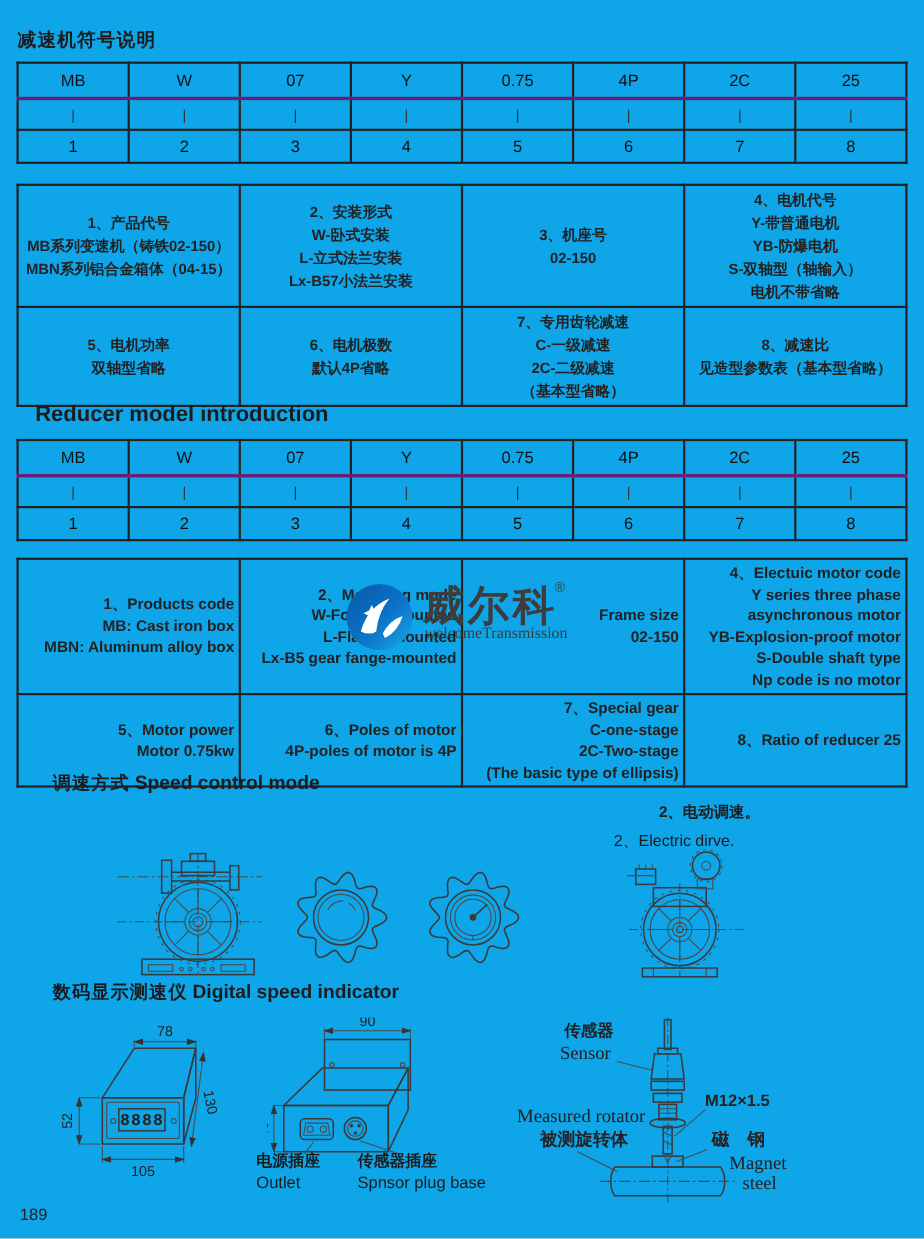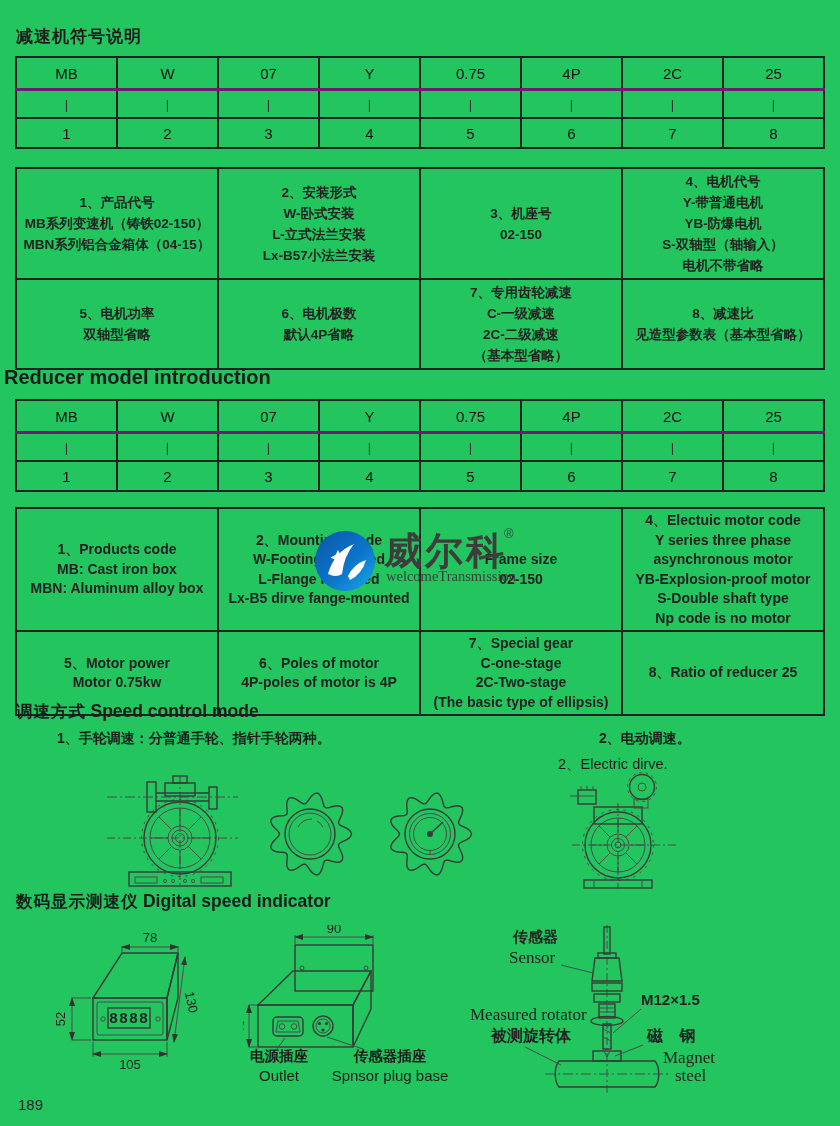--- a/index.html
+++ b/index.html
@@ -1,47 +1,47 @@
 <!DOCTYPE html>
 <html><head>
 <meta charset="utf-8">
 <style>
   html,body{margin:0;padding:0;background:#e8e8e8;}
-  #page{position:relative;width:840px;height:1126px;background:#22c55e;margin:0 auto;
+  #page{position:relative;width:840px;height:1126px;background:#0ea5e9;margin:0 auto;
         font-family:"Liberation Sans","DejaVu Sans",sans-serif;color:#1c1c1c;overflow:hidden;}
   .abs{position:absolute;}
   .h-cn{font-size:17px;font-weight:bold;letter-spacing:1px;}
   .h-big{font-size:20px;font-weight:bold;}
-  .h-mix-cn{font-size:16.5px;font-weight:bold;letter-spacing:1px;}
+  .h-mix-cn{font-size:16.5px;font-weight:bold;letter-spacing:1px;margin-left:32px;}
   .h-mix-en{font-size:17.5px;font-weight:bold;letter-spacing:0;margin-top:24px;}
   table{border-collapse:collapse;table-layout:fixed;}
   .codes-table{width:810px;}
   .codes-table td{border:2px solid #222;text-align:center;font-size:15px;color:#111;padding:0;}
   .row-codes td{height:30px;border-bottom:3px solid #701a75;}
   .row-pipes td{height:26px;font-size:13px;color:#333;}
   .row-nums td{height:28px;}
   .desc-table{width:810px;}
   .desc-table td{border:2px solid #222;text-align:center;vertical-align:middle;
                  font-weight:600;color:#222;padding:2px 4px;}
   .desc-cn td{font-size:13.5px;line-height:21px;}
-  .desc-en td{font-size:14px;line-height:19.5px;}
+  .desc-en td{font-size:14px;line-height:19.5px;text-align:right;}
   .cell-line{white-space:nowrap;}
   .sp-cn{font-size:14px;font-weight:600;}
   .sp-en{font-size:14.5px;font-weight:500;}
   .fig{position:absolute;}
   .fig svg{display:block;}
   .dwg{stroke:#3a3a3a;fill:none;stroke-width:1.4;}
   .dwg-thin{stroke:#4a4a4a;fill:none;stroke-width:1;}
   .dim-t{font-size:13px;fill:#222;font-family:"Liberation Sans","DejaVu Sans",sans-serif;}
   .lbl-cn{font-size:15px;font-weight:bold;fill:#222;}
   .lbl-serif{font-size:17px;fill:#222;font-family:"Liberation Serif","DejaVu Serif",serif;}
   .lbl-b{font-size:15px;font-weight:bold;fill:#222;}
   .seg{font-family:"Liberation Mono","DejaVu Sans Mono",monospace;font-weight:bold;
        font-size:15px;fill:#222;letter-spacing:1px;}
-  .under-label{position:absolute;text-align:center;line-height:20px;}
+  .under-label{position:absolute;text-align:left;line-height:20px;}
   .under-label .cn{font-size:14.5px;font-weight:bold;}
   .under-label .en{font-size:15px;}
   
   #watermark{position:absolute;left:298px;top:522px;width:280px;height:78px;z-index:6;}
   #wm-globe{position:absolute;left:16px;top:8px;}
   #wm-cn{position:absolute;left:86px;top:4px;font-size:38px;font-weight:bold;color:#3d3d3d;
          letter-spacing:3px;white-space:nowrap;}
   #wm-reg{position:absolute;left:206px;top:4px;font-size:13px;color:#3d3d3d;}
   #wm-en{position:absolute;left:88px;top:46px;font-size:14.5px;color:#3d3d3d;
          font-family:"Liberation Serif","DejaVu Serif",serif;white-space:nowrap;}
@@ -131,21 +131,21 @@
         <div class="cell-line">（基本型省略）</div>
       </td>
       <td>
         <div class="cell-line">8、减速比</div>
         <div class="cell-line">见造型参数表（基本型省略）</div>
       </td>
     </tr>
   </tbody>
     </table>
 
-  <div class="abs h-big" style="left:4px;top:366px;">Reducer model introduction</div>
+  <div class="abs h-big" style="left:32px;top:366px;">Reducer model introduction</div>
 
   <table class="codes-table abs" style="left:15px;top:399px;">
     <tbody>
         <tr class="row-codes">
       <td>MB</td>
       <td>W</td>
       <td>07</td>
       <td>Y</td>
       <td>0.75</td>
       <td>4P</td>
@@ -180,21 +180,21 @@
         <tr style="height:102px;">
       <td>
         <div class="cell-line">1、Products code</div>
         <div class="cell-line">MB: Cast iron box</div>
         <div class="cell-line">MBN: Aluminum alloy box</div>
       </td>
       <td>
         <div class="cell-line">2、Mounting mode</div>
         <div class="cell-line">W-Footing mounted</div>
         <div class="cell-line">L-Flange mounted</div>
-        <div class="cell-line">Lx-B5 dirve fange-mounted</div>
+        <div class="cell-line">Lx-B5 gear fange-mounted</div>
       </td>
       <td>
         <div class="cell-line">Frame size</div>
         <div class="cell-line">02-150</div>
       </td>
       <td>
         <div class="cell-line">4、Electuic motor code</div>
         <div class="cell-line">Y series three phase</div>
         <div class="cell-line">asynchronous motor</div>
         <div class="cell-line">YB-Explosion-proof motor</div>
@@ -240,21 +240,20 @@
     </svg>
     <span id="wm-cn">威尔科</span>
     <span id="wm-reg">®</span>
     <span id="wm-en">welcomeTransmission</span>
   </div>
 
   <div class="abs" style="left:16px;top:701px;">
     <span class="h-mix-cn">调速方式</span>
     <span class="h-mix-en">Speed control mode</span>
   </div>
-  <div class="abs sp-cn" style="left:57px;top:730px;">1、手轮调速：分普通手轮、指针手轮两种。</div>
   <div class="abs sp-cn" style="left:558px;top:730px;margin-left:41px;">2、电动调速。</div>
   <div class="abs sp-en" style="left:558px;top:755px;">2、Electric dirve.</div>
 
   <div class="fig" style="left:105px;top:770px;">
     <svg width="135" height="120" viewBox="0 0 135 120">
       <line class="dwg-thin" x1="2" y1="68" x2="133" y2="68" stroke-dasharray="8 3 2 3"></line>
       <line class="dwg-thin" x1="75" y1="6" x2="75" y2="118" stroke-dasharray="8 3 2 3"></line>
       <circle class="dwg-thin" cx="75" cy="68" r="38.5" stroke-dasharray="2.5 5"></circle>
       <circle class="dwg" cx="75" cy="68" r="36"></circle>
       <circle class="dwg-thin" cx="75" cy="68" r="30"></circle>

